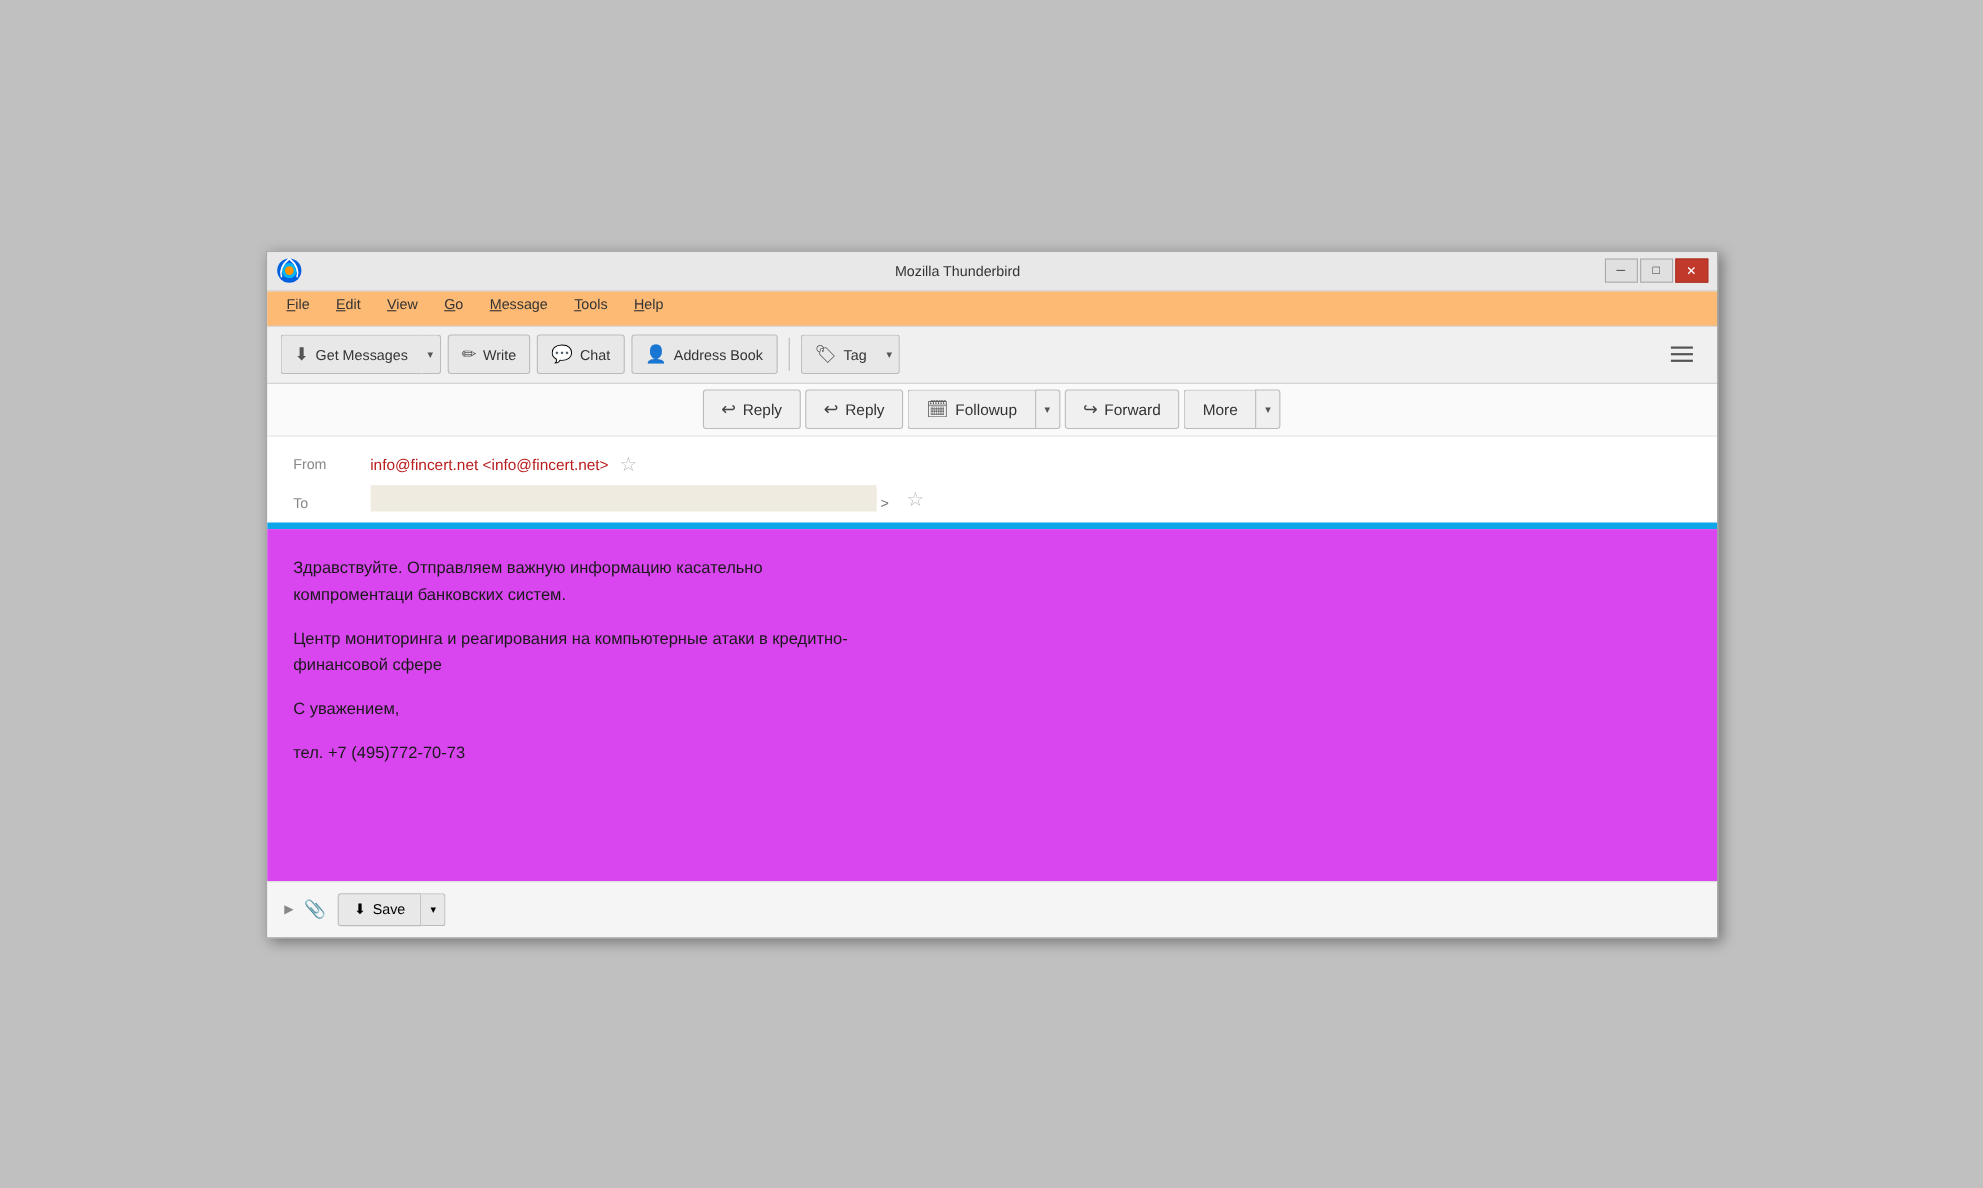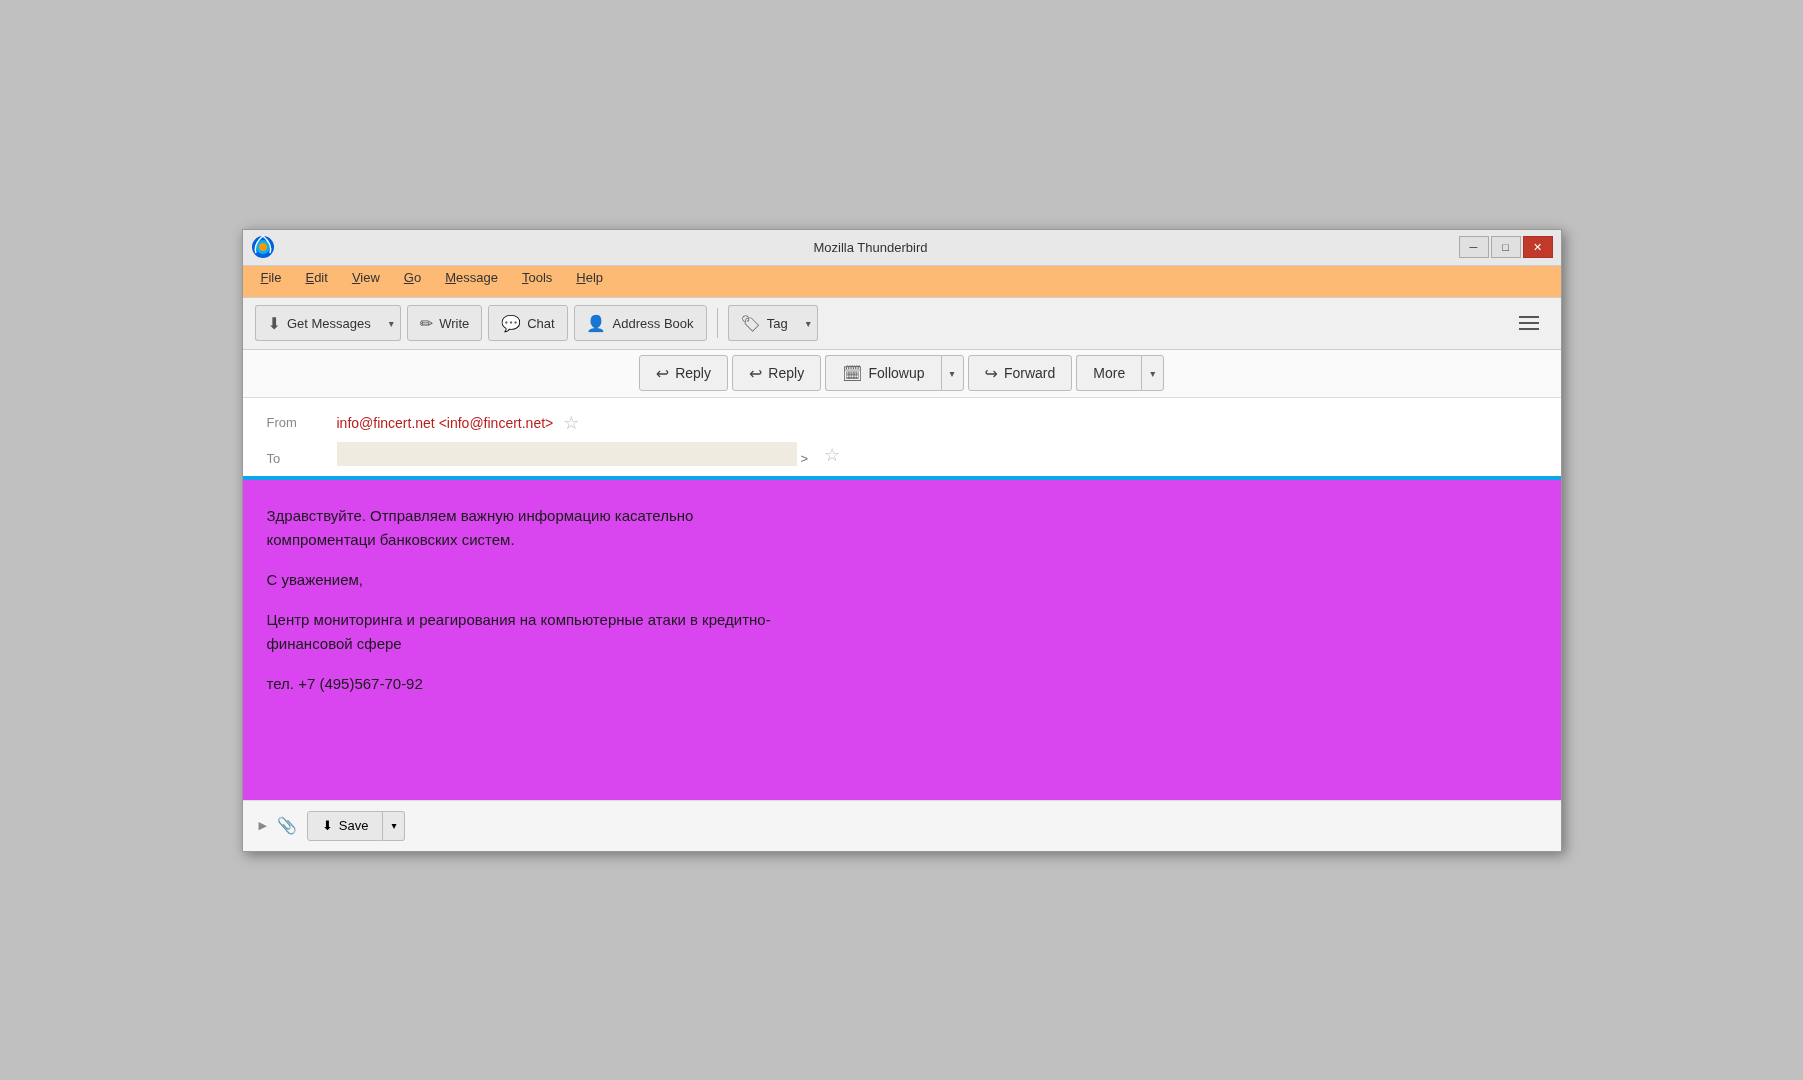--- a/index.html
+++ b/index.html
@@ -188,21 +188,21 @@
       cursor: pointer;
       height: 36px;
       font-size: 10px;
       color: #555;
     }
 
     
     .email-header {
       background: white;
       padding: 14px 24px 10px 24px;
-      border-bottom: 4px solid #0ea5e9;
+      border-bottom: 6px solid #0ea5e9;
     }
     .email-row {
       display: flex;
       align-items: center;
       margin-bottom: 8px;
       font-size: 14px;
     }
     .email-label {
       color: #888;
       width: 70px;
@@ -437,28 +437,28 @@
       <span class="star-icon">☆</span>
     </div>
   </div>
 
   <div class="email-body">
     <p>
       <span>Здравствуйте. Отправляем важную информацию касательно</span><br>
       <span>компроментаци банковских систем.</span>
     </p>
     <p>
-      <span>С уважением,</span>
-    </p>
-    <p>
       <span>Центр мониторинга и реагирования на компьютерные атаки в кредитно-</span><br>
       <span>финансовой сфере</span>
     </p>
     <p>
-      <span>тел. +7 (495)567-70-92</span>
+      <span>С уважением,</span>
+    </p>
+    <p>
+      <span>тел. +7 (495)772-70-73</span>
     </p>
   </div>
 
   <div class="attachment-bar">
     <span class="attachment-expand">▶</span>
     <span class="attachment-icon">📎</span>
     <div class="save-btn-group">
       <button class="save-btn">
         <span class="icon">⬇</span>
         <span>Save</span>

